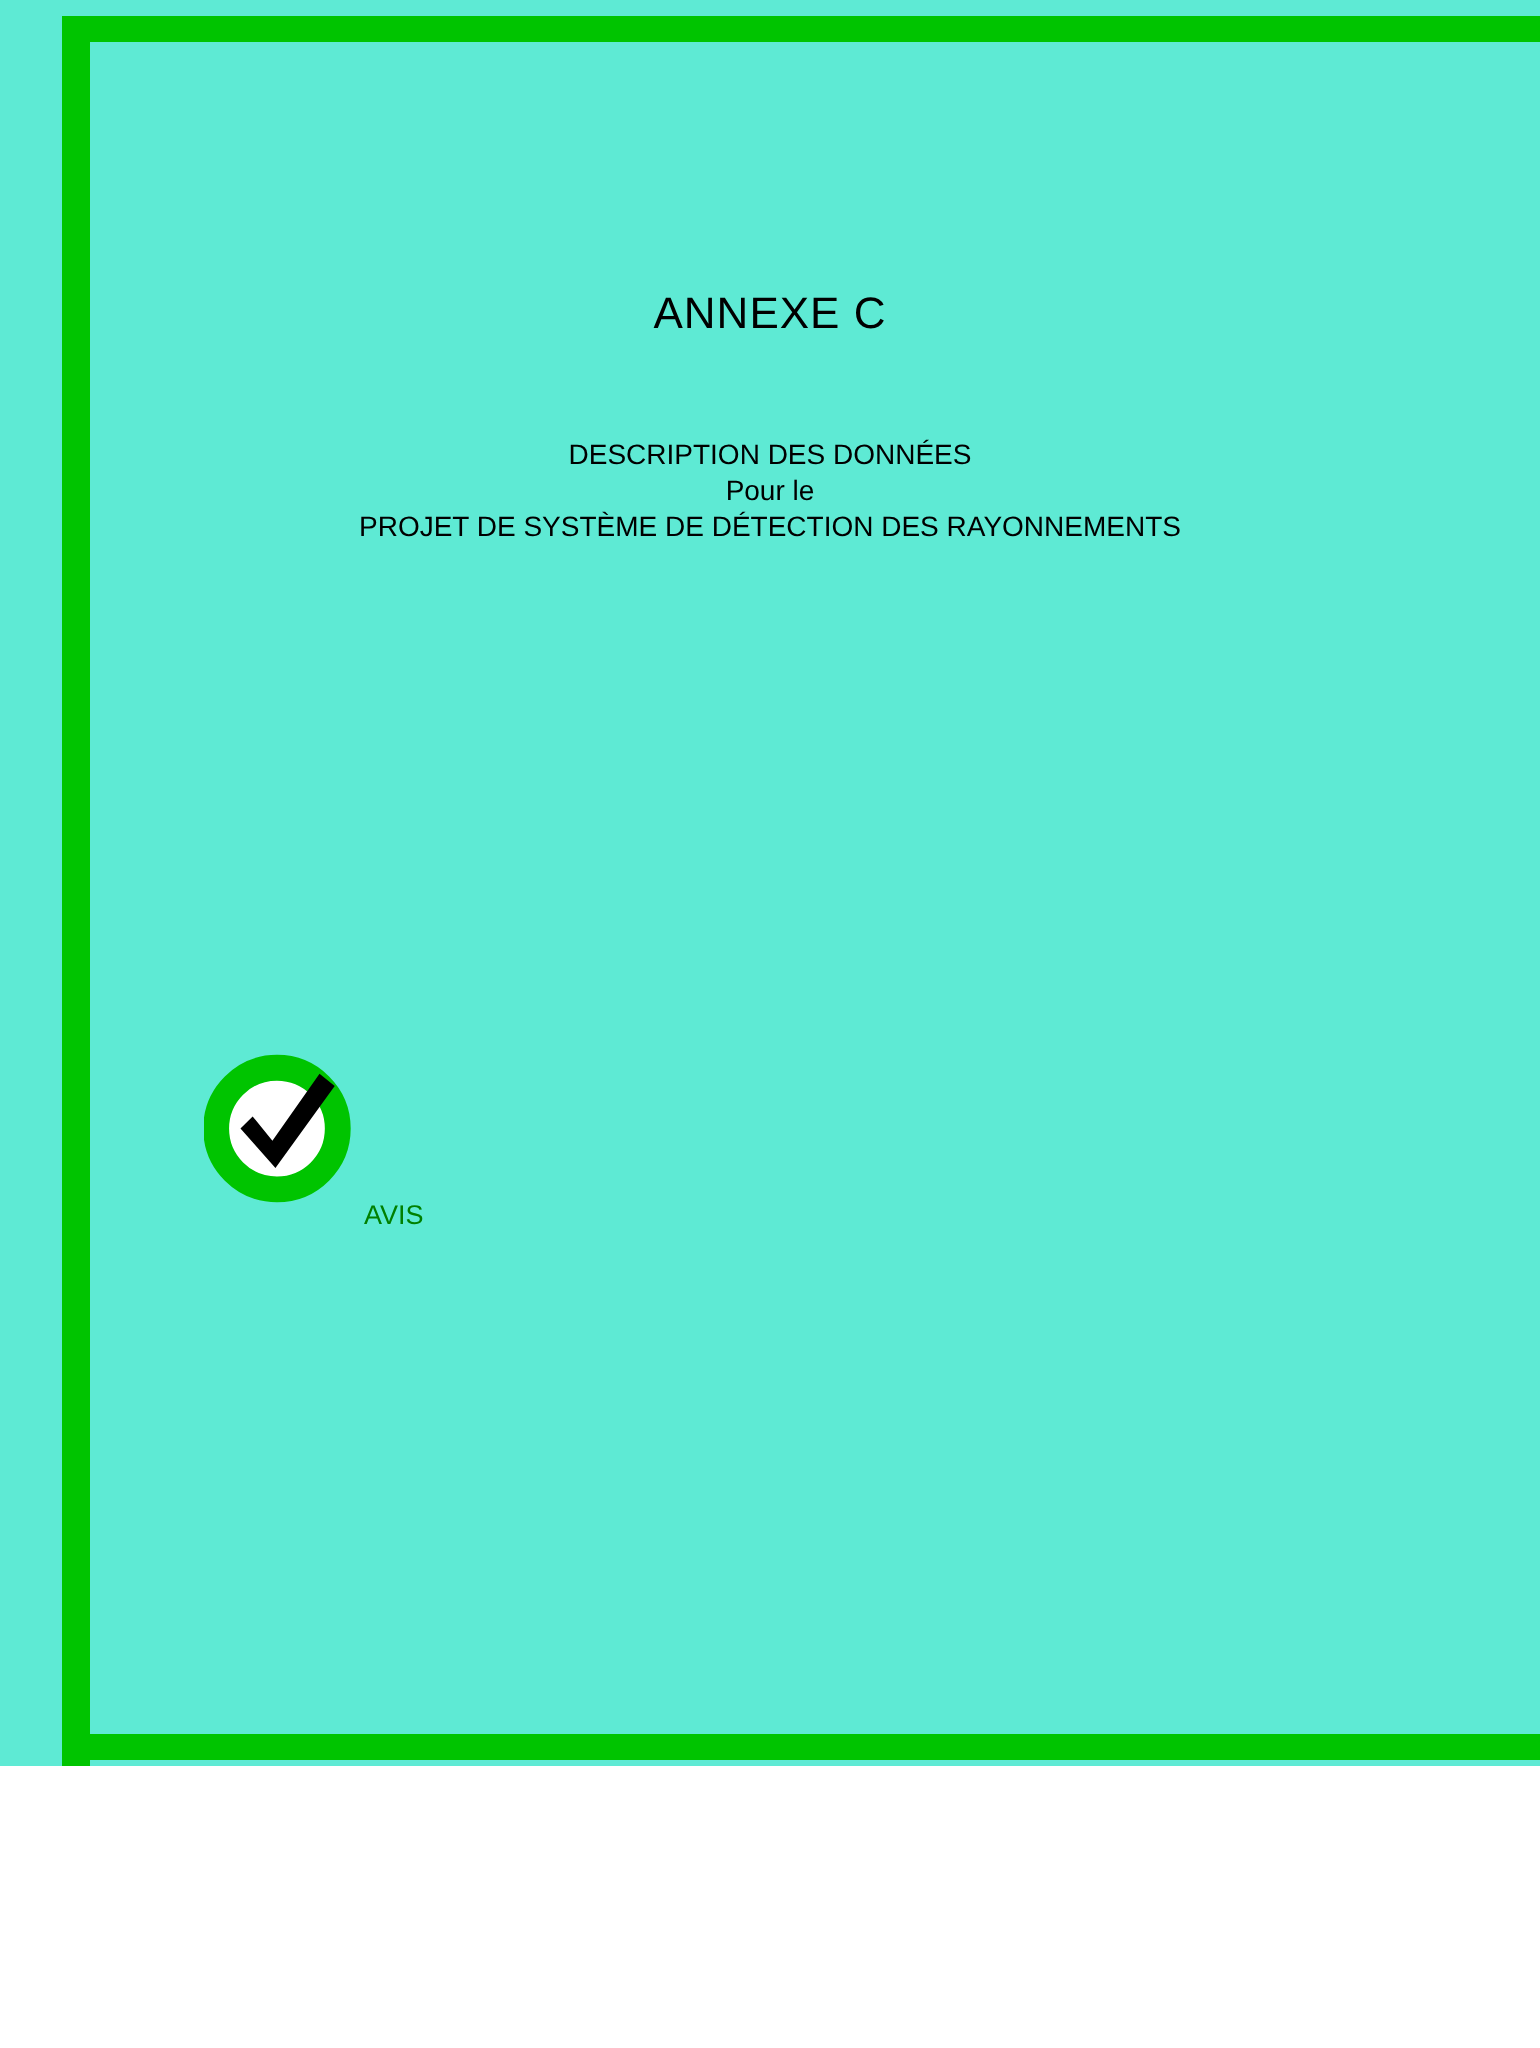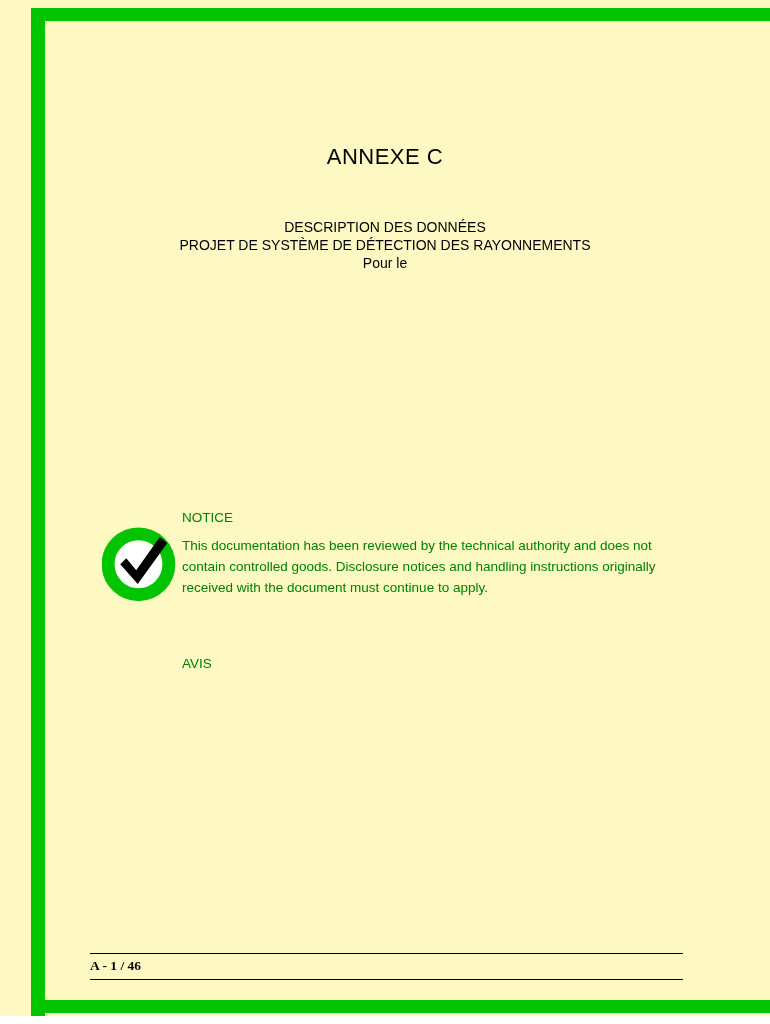--- a/index.html
+++ b/index.html
@@ -3,22 +3,22 @@
 <meta charset="utf-8">
 <style>
   html, body {
     margin: 0;
     padding: 0;
     background: #ffffff;
   }
   .page {
     position: relative;
     width: 770px;
-    height: 1016px;
-    background: #fef9c3;
+    height: 883px;
+    background: #5eead4;
     overflow: hidden;
     font-family: "Liberation Sans", sans-serif;
     color: #000000;
   }
   
   .border-left {
     position: absolute;
     left: 31px;
     top: 8px;
     width: 14px;
@@ -69,21 +69,21 @@
   }
   .notice-section {
     position: absolute;
     left: 182px;
     top: 510px;
     width: 492px;
   }
   .avis-section {
     position: absolute;
     left: 182px;
-    top: 656px;
+    top: 600px;
     width: 492px;
   }
   .green-heading {
     color: #008000;
     font-size: 13.5px;
     margin: 0 0 10px 0;
     font-weight: 400;
   }
   .green-body {
     color: #008000;
@@ -115,35 +115,31 @@
 <div class="page">
 
   <div class="border-top"></div>
   <div class="border-left"></div>
   <div class="border-bottom"></div>
 
   <div class="doc-title">ANNEXE C</div>
 
   <div class="subtitle-block">
     <div>DESCRIPTION DES DONNÉES</div>
+    <div>Pour le</div>
     <div>PROJET DE SYSTÈME DE DÉTECTION DES RAYONNEMENTS</div>
-    <div>Pour le</div>
   </div>
 
   <div class="check-badge">
     <svg width="76" height="84" viewBox="0 0 100 110" xmlns="http://www.w3.org/2000/svg">
       <circle cx="48" cy="58" r="40" fill="#ffffff" stroke="#00c400" stroke-width="17"></circle>
       <path d="M24 58 L32 50 L45 66 L76 22 L86 30 L47 84 Z" fill="#000000"></path>
     </svg>
   </div>
 
-  <div class="notice-section">
-    <p class="green-heading">NOTICE</p>
-    <p class="green-body">This documentation has been reviewed by the technical authority and does not contain controlled goods. Disclosure notices and handling instructions originally received with the document must continue to apply.</p>
-  </div>
 
   <div class="avis-section">
     <p class="green-heading">AVIS</p>
   </div>
 
   <div class="footer">
     <hr class="footer-rule">
     <div class="footer-text">A - 1 / 46</div>
     <hr class="footer-rule">
   </div>

